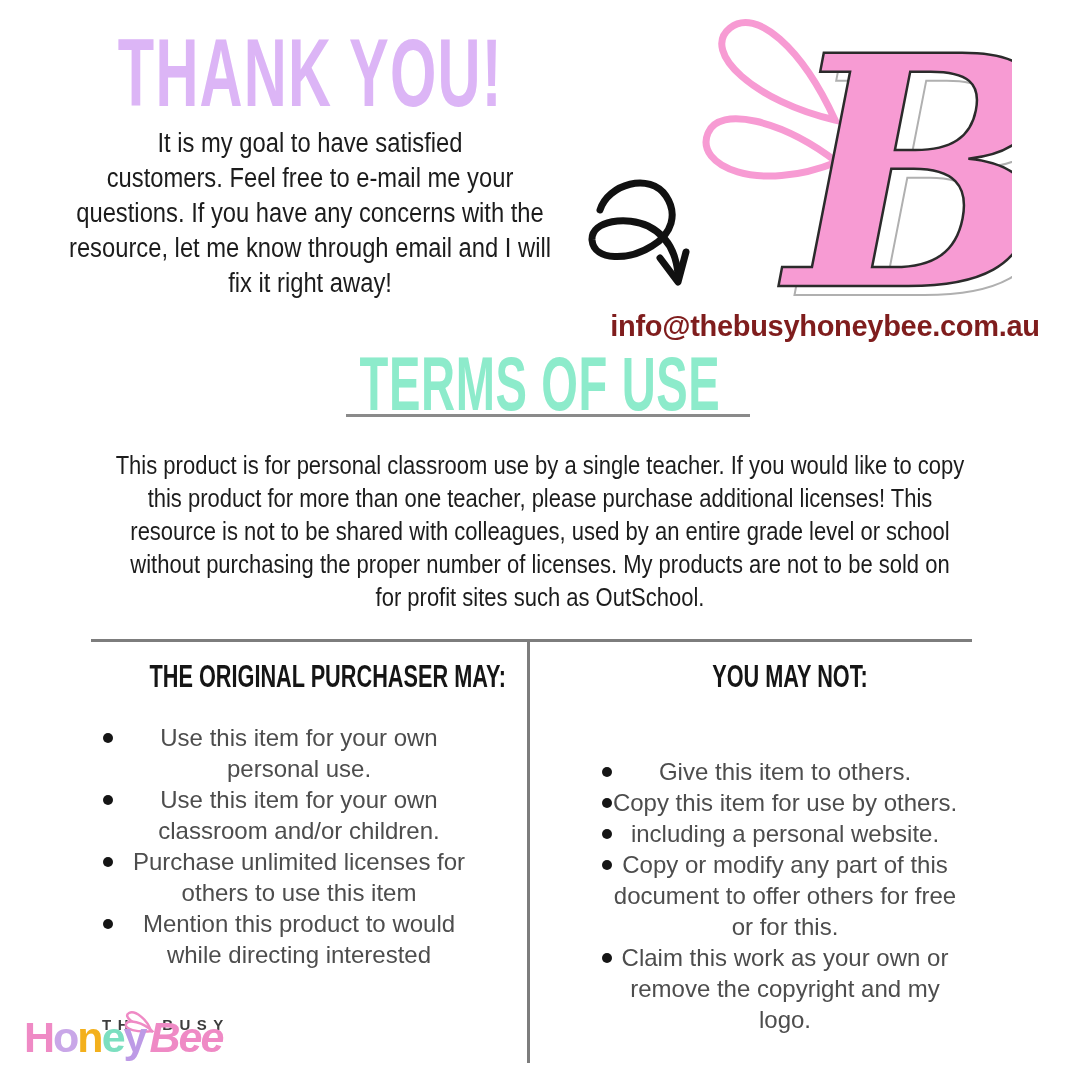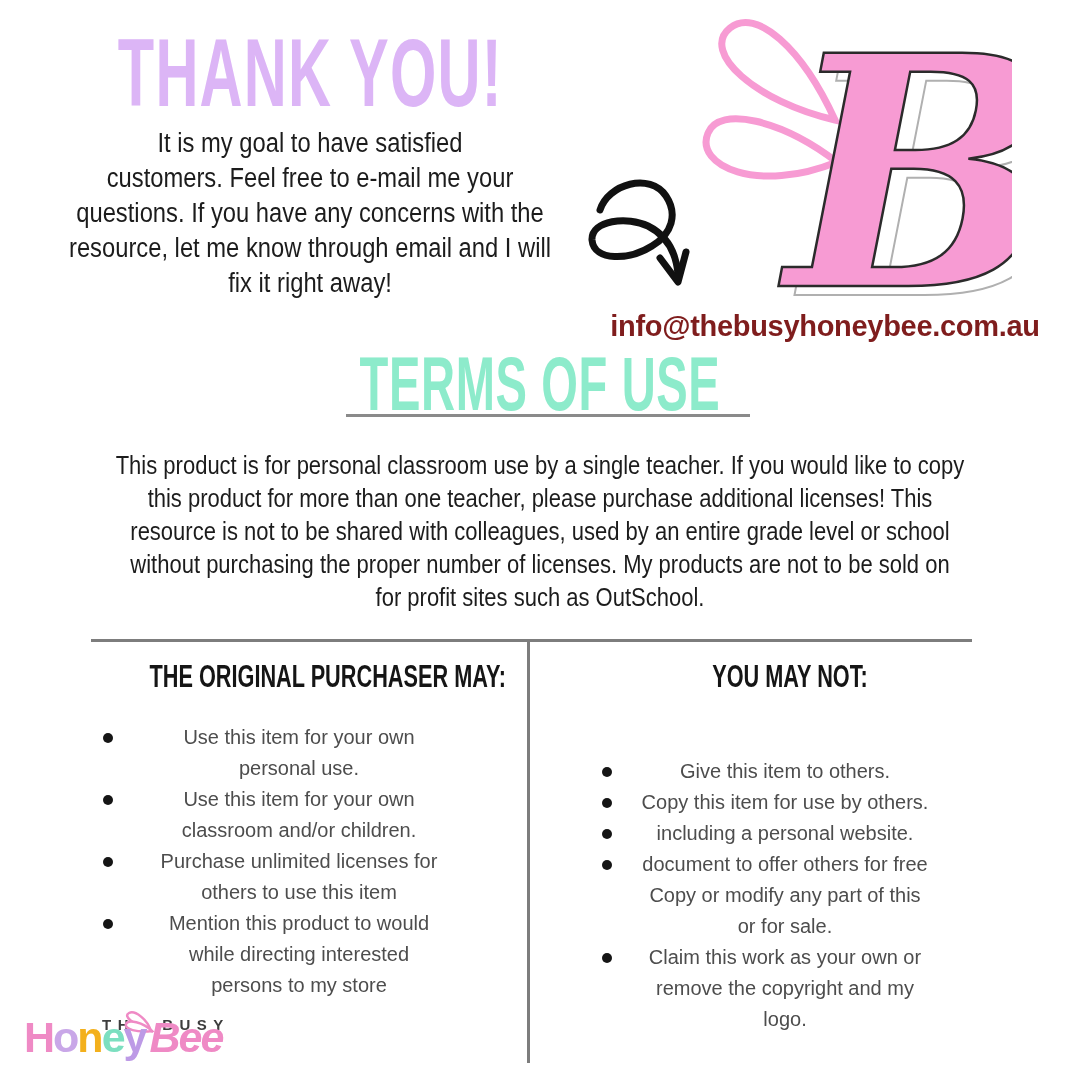--- a/index.html
+++ b/index.html
@@ -55,21 +55,21 @@
 
   
   .col-header{
     position:absolute;top:659px;text-align:center;font-size:31px;font-weight:bold;
     color:#151515;transform:scaleX(0.7);transform-origin:50% 0;white-space:nowrap;
   }
   .col-header.left{left:85px;width:430px;}
   .col-header.right{left:570px;width:440px;}
 
   ul.bullets{list-style:none;margin:0;padding:0;position:absolute;}
-  ul.bullets li{position:relative;text-align:center;font-size:20px;line-height:31px;color:var(--list_gray);}
+  ul.bullets li{position:relative;text-align:center;font-size:24px;line-height:31px;color:var(--list_gray);}
   ul.bullets .dot{position:absolute;width:10px;height:10px;border-radius:50%;background:#151515;top:11px;}
   .list-left{left:93px;top:722px;width:412px;}
   .list-left .dot{left:10px;}
   .list-right{left:580px;top:756px;width:410px;}
   .list-right .dot{left:22px;}
 
   
   .brand{position:absolute;left:24px;top:1000px;width:222px;height:78px;}
   .brand-busy{
     position:absolute;left:78px;top:16px;font-size:15px;font-weight:bold;
@@ -144,41 +144,40 @@
       </li>
       <li>
         <span class="dot"></span>
         <div class="tline">Purchase unlimited licenses for</div>
         <div class="tline">others to use this item</div>
       </li>
       <li>
         <span class="dot"></span>
         <div class="tline">Mention this product to would</div>
         <div class="tline">while directing interested</div>
-        <div class="tline">persons to my store</div>
       </li>
     </ul>
   <ul class="bullets list-right">
       <li>
         <span class="dot"></span>
         <div class="tline">Give this item to others.</div>
       </li>
       <li>
         <span class="dot"></span>
         <div class="tline">Copy this item for use by others.</div>
       </li>
       <li>
         <span class="dot"></span>
         <div class="tline">including a personal website.</div>
       </li>
       <li>
         <span class="dot"></span>
+        <div class="tline">Copy or modify any part of this</div>
         <div class="tline">document to offer others for free</div>
-        <div class="tline">Copy or modify any part of this</div>
-        <div class="tline">or for sale.</div>
+        <div class="tline">or for this.</div>
       </li>
       <li>
         <span class="dot"></span>
         <div class="tline">Claim this work as your own or</div>
         <div class="tline">remove the copyright and my</div>
         <div class="tline">logo.</div>
       </li>
     </ul>
 
   <div class="brand">

